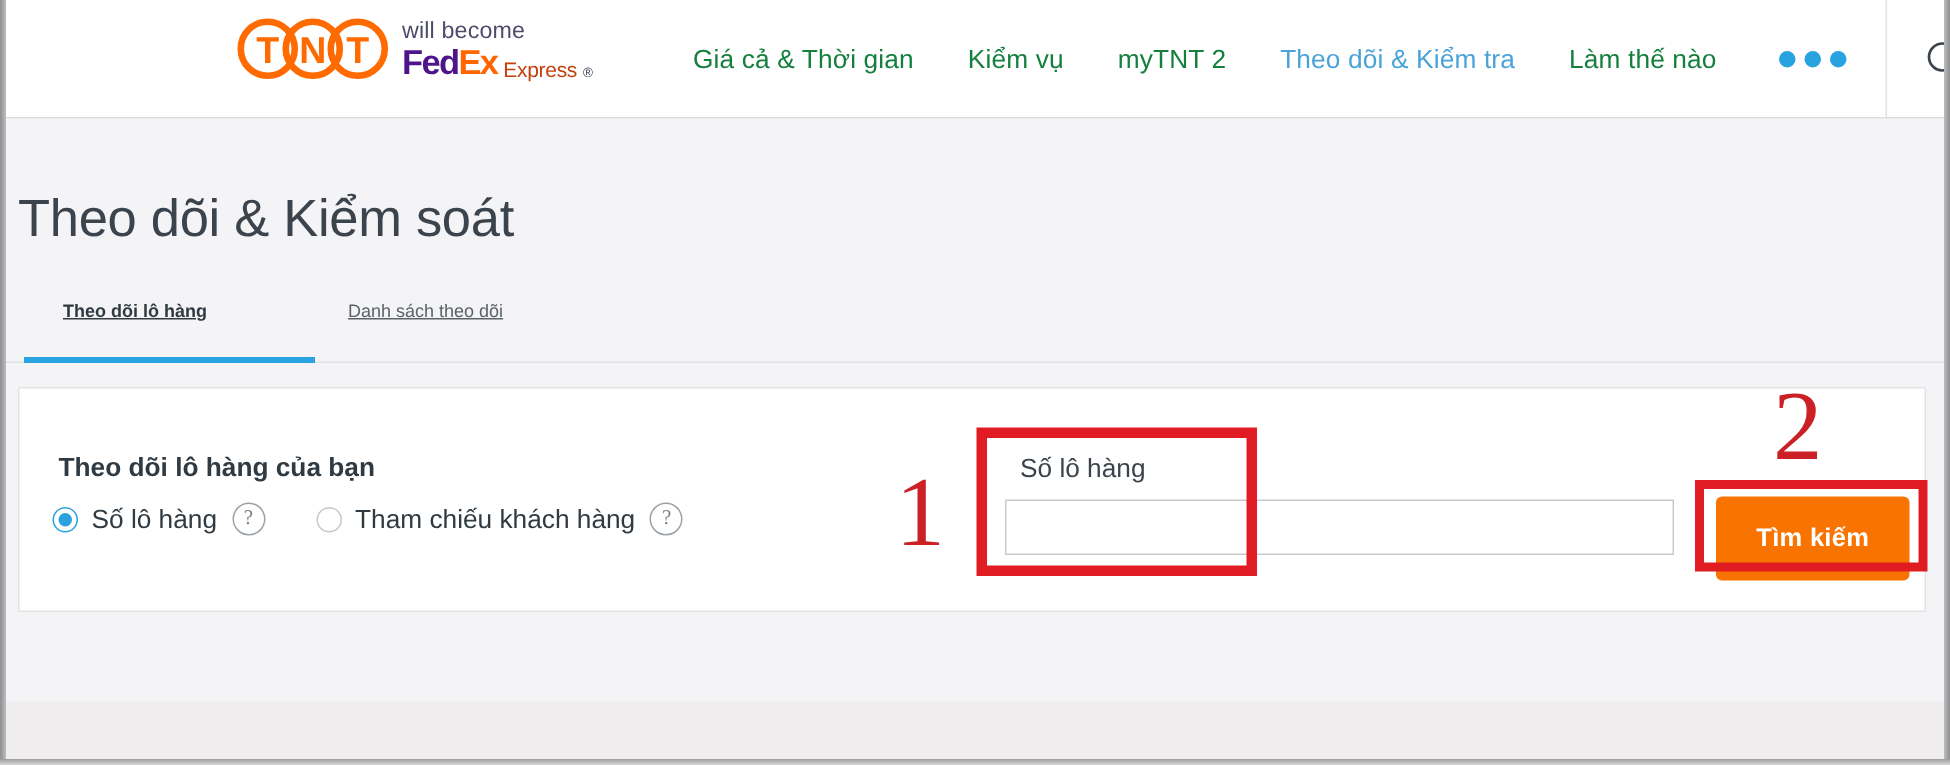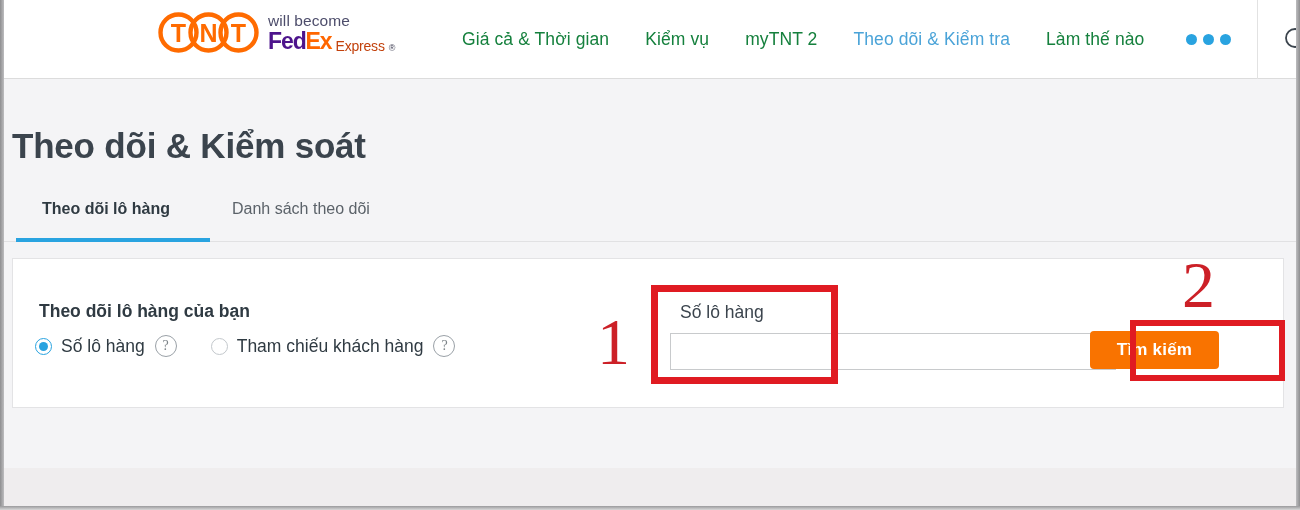--- a/index.html
+++ b/index.html
@@ -83,31 +83,31 @@
   }
   #header-search-icon {
     position:absolute; left:1279px; top:26px;
     width:28px; height:28px; cursor:pointer;
   }
 
   
   #page-title {
     position:absolute; left:12px; top:126px;
     font-size:35px; color:#3b444d; letter-spacing:-.2px;
-    font-weight:bold;
+    font-weight:normal;
     margin:0;
   }
 
   #tabs-bar {
     position:absolute; left:4px; top:200px; width:1292px; height:42px;
     border-bottom:1px solid #e1e1e3;
   }
   .tab {
-    position:absolute; top:0; font-size:16px; cursor:pointer;
-    color:#5b6269; padding-bottom:14px;
+    position:absolute; top:0; font-size:12px; cursor:pointer;
+    color:#5b6269; padding-bottom:14px;text-decoration:underline;
   }
   #tab-track-shipment {
     left:38px; color:#2f3a42; font-weight:bold;
   }
   #tab-watchlist { left:228px; }
   #tab-underline {
     position:absolute; left:12px; top:38px; width:194px; height:4px;
     background:#29a3e0;
   }
 
@@ -152,22 +152,22 @@
   }
   #tracking-number-input {
     position:absolute; left:657px; top:74px;
     width:446px; height:37px;
     border:1px solid #c8cacc; background:#fff;
     font-size:16px; color:#2f3a42; padding:0 10px;
     font-family:"Liberation Sans", sans-serif;
     outline:none;
   }
   #search-button {
-    position:absolute; left:1077px; top:72px;
-    width:129px; height:38px; border:none; border-radius:4px;
+    position:absolute; left:1131px; top:72px;
+    width:129px; height:56px; border:none; border-radius:4px;
     background:#f97300; color:#ffffff;
     font-size:17px; font-weight:bold; cursor:pointer;
     font-family:"Liberation Sans", sans-serif;
     letter-spacing:.2px;
   }
 
   
   #bottom-band {
     position:absolute; left:4px; top:468px; width:1292px; height:38px;
     background:#efedee;

